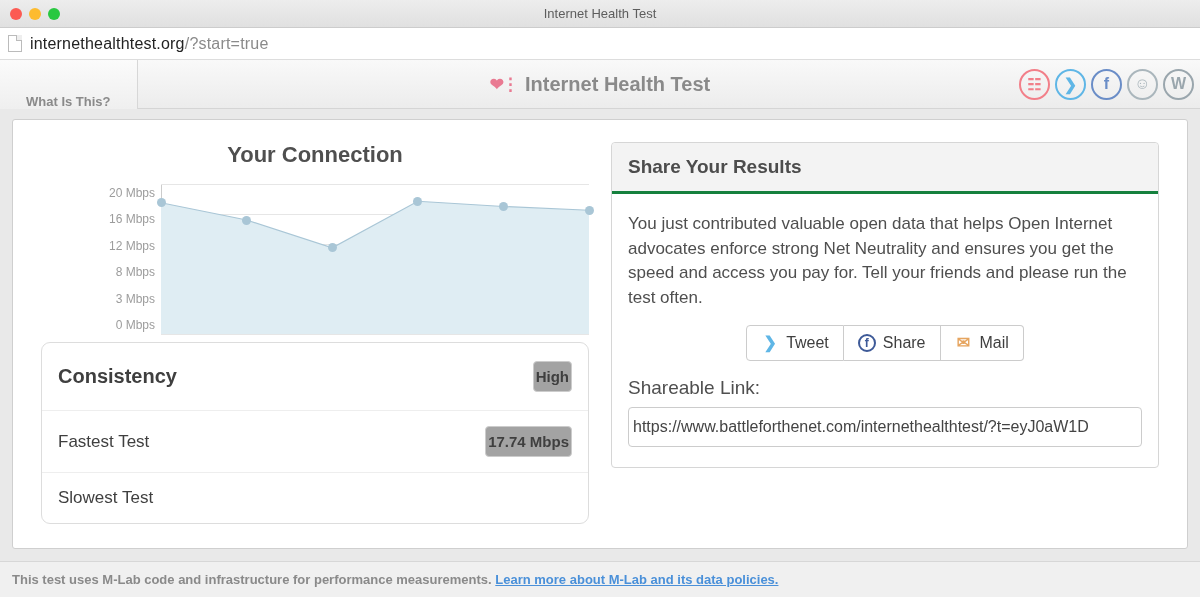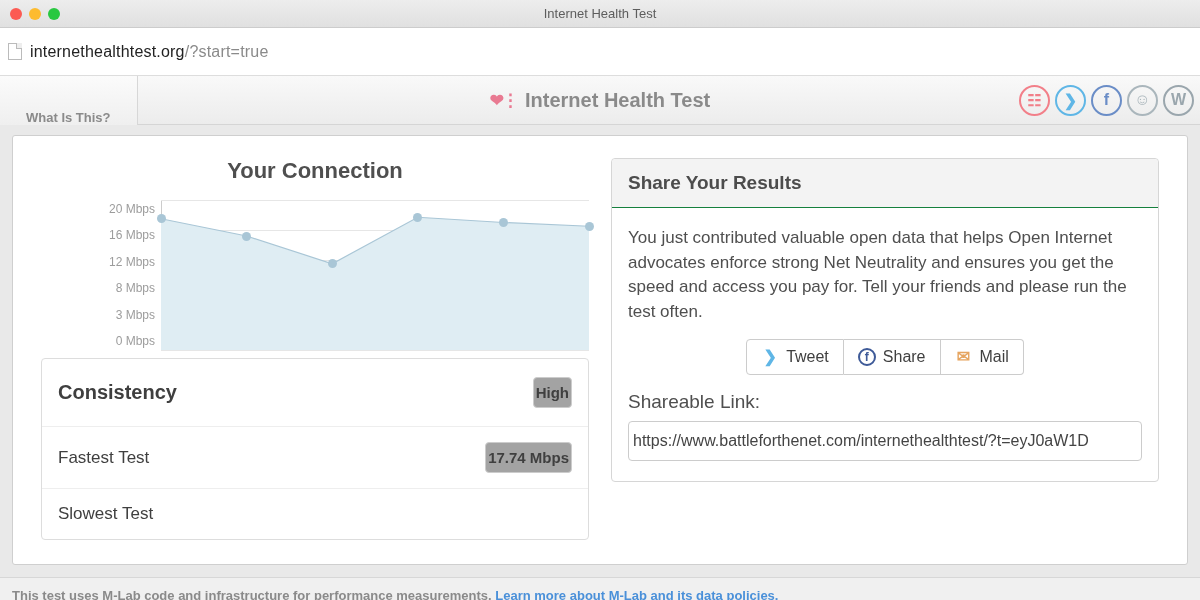--- a/index.html
+++ b/index.html
@@ -2,21 +2,21 @@
 <html><head>
 <meta charset="utf-8">
 <style>
   * { box-sizing: border-box; margin: 0; padding: 0; }
   body { font-family: "Helvetica Neue", Helvetica, Arial, sans-serif; background: #fff; width: 1200px; height: 600px; overflow: hidden; }
   .title-bar { height: 28px; background: linear-gradient(#ededed,#e0e0e0); border-bottom: 1px solid #ccc; display:flex; align-items:center; position:relative; }
   .traffic-lights { display:flex; gap:7px; margin-left:10px; }
   .tl { width:12px; height:12px; border-radius:50%; }
   .tl.red{background:#fc5b53;} .tl.yellow{background:#fdbb2e;} .tl.green{background:#29c840;}
   .window-title { position:absolute; left:50%; transform:translateX(-50%); font-size:13px; color:#5d5d5d; }
-  .addr-bar { height:48px; display:flex; align-items:center; border-bottom:1px solid #ddd; background:#fff; padding:0 8px; }
+  .addr-bar { height:32px; display:flex; align-items:center; border-bottom:1px solid #ddd; background:#fff; padding:0 8px; }
   .page-icon { width:14px; height:17px; border:1px solid #bbb; background:#fff; position:relative; margin-right:8px; }
   .page-icon::after{content:"";position:absolute;right:-1px;top:-1px;width:5px;height:5px;border-left:1px solid #bbb;border-bottom:1px solid #bbb;background:#eee;}
   .url { font-size:16px; color:#222; letter-spacing:.2px;}
   .url .gray{color:#8a8a8a;}
   .toolbar { height:49px; background:linear-gradient(#f9f9f9,#ececec); border-bottom:1px solid #d5d5d5; display:flex; align-items:center; position:relative; }
   .tab { height:49px; padding:0 26px; display:flex; align-items:flex-end; border-right:1px solid #d7d7d7; background:linear-gradient(#fbfbfb,#efefef); font-size:13px; font-weight:600; color:#8a8a8a;}
   .brand { position:absolute; left:50%; transform:translateX(-50%); display:flex; align-items:center; gap:8px; font-size:20px; font-weight:600; color:#8a8a8a;}
   .brand-logo{color:#e97a92;font-size:17px;letter-spacing:-2px;}
   .social { position:absolute; right:6px; display:flex; gap:5px; }
   .social .circ{width:31px;height:31px;border-radius:50%;border:2px solid;display:flex;align-items:center;justify-content:center;font-weight:700;font-size:16px;}
@@ -25,28 +25,28 @@
   .main { background:#e9e9e9; padding:10px 12px 12px; }
   .card { background:#fff; border:1px solid #cfcfcf; border-radius:3px; padding:22px 28px 24px; display:flex; gap:22px; }
   .left{flex:1;} .right{flex:1;}
   .section-title{font-size:22px;font-weight:700;color:#4f4f4f;text-align:center;margin-bottom:16px;}
   .chart-wrap{display:flex;height:150px;}
   .ylabs{display:flex;flex-direction:column;justify-content:space-between;align-items:flex-end;color:#9c9c9c;font-size:12px;padding:2px 6px 2px 0;width:120px;}
   .chart{flex:1;position:relative;}
   .gridline{position:absolute;left:0;right:0;height:0;border-top:1px solid #e6e6e6;}
   .axis-y{position:absolute;left:0;top:0;bottom:0;width:0;border-left:1px solid #ccc;}
   .axis-x{position:absolute;left:0;right:0;bottom:0;height:0;border-top:1px solid #ccc;}
-  .table{border:1px solid #ddd;border-radius:4px;margin-top:8px;}
+  .table{border:1px solid #ddd;border-radius:9px;margin-top:8px;}
   .row{display:flex;justify-content:space-between;align-items:center;padding:15px 16px;border-top:1px solid #eee;}
   .row:first-child{border-top:none;padding:18px 16px;}
   .row .label{font-size:17px;color:#3f3f3f;}
   .row:first-child .label{font-weight:700;font-size:20px;}
   .badge{border:1px solid #ccc;border-radius:4px;padding:6px 2px;font-weight:700;font-size:15px;color:#3f3f3f;background:#a3a3a3;}
   .panel{border:1px solid #d6d6d6;border-radius:4px;}
-  .panel-head{background:#f3f3f3;border-bottom:1px solid #15803d;padding:13px 16px;font-weight:700;font-size:19px;color:#4c4c4c;border-radius:4px 4px 0 0;}
+  .panel-head{background:#f3f3f3;border-bottom:3px solid #15803d;padding:13px 16px;font-weight:700;font-size:19px;color:#4c4c4c;border-radius:4px 4px 0 0;}
   .panel-body{padding:18px 16px 20px;}
   .panel-text{font-size:17px;color:#4f4f4f;line-height:1.45;}
   .share-btns{display:flex;justify-content:center;margin-top:14px;}
   .btn{border:1px solid #ccc;padding:8px 14px;display:flex;align-items:center;gap:7px;font-size:16px;color:#3f3f3f;background:#fff;cursor:pointer;}
   .btn:first-child{border-radius:4px 0 0 4px;} .btn:last-child{border-radius:0 4px 4px 0;} .btn+.btn{border-left:none;}
   .bi{width:18px;height:18px;display:inline-flex;align-items:center;justify-content:center;font-weight:700;}
   .bi.tw{color:#5fb6e6;} .bi.fb{color:#3e5a98;border:2px solid #3e5a98;border-radius:50%;font-size:12px;} .bi.ml{color:#e6a560;}
   .link-label{font-size:19px;color:#4f4f4f;margin-top:16px;}
   .link-input{width:100%;margin-top:8px;border:1px solid #ccc;border-radius:4px;padding:10px 4px;font-size:16px;color:#444;font-family:inherit;}
   .footer{border-top:1px solid #d7d7d7;padding:10px 12px;background:#f0f0f0;font-size:13px;color:#8a8a8a;font-weight:600;}

